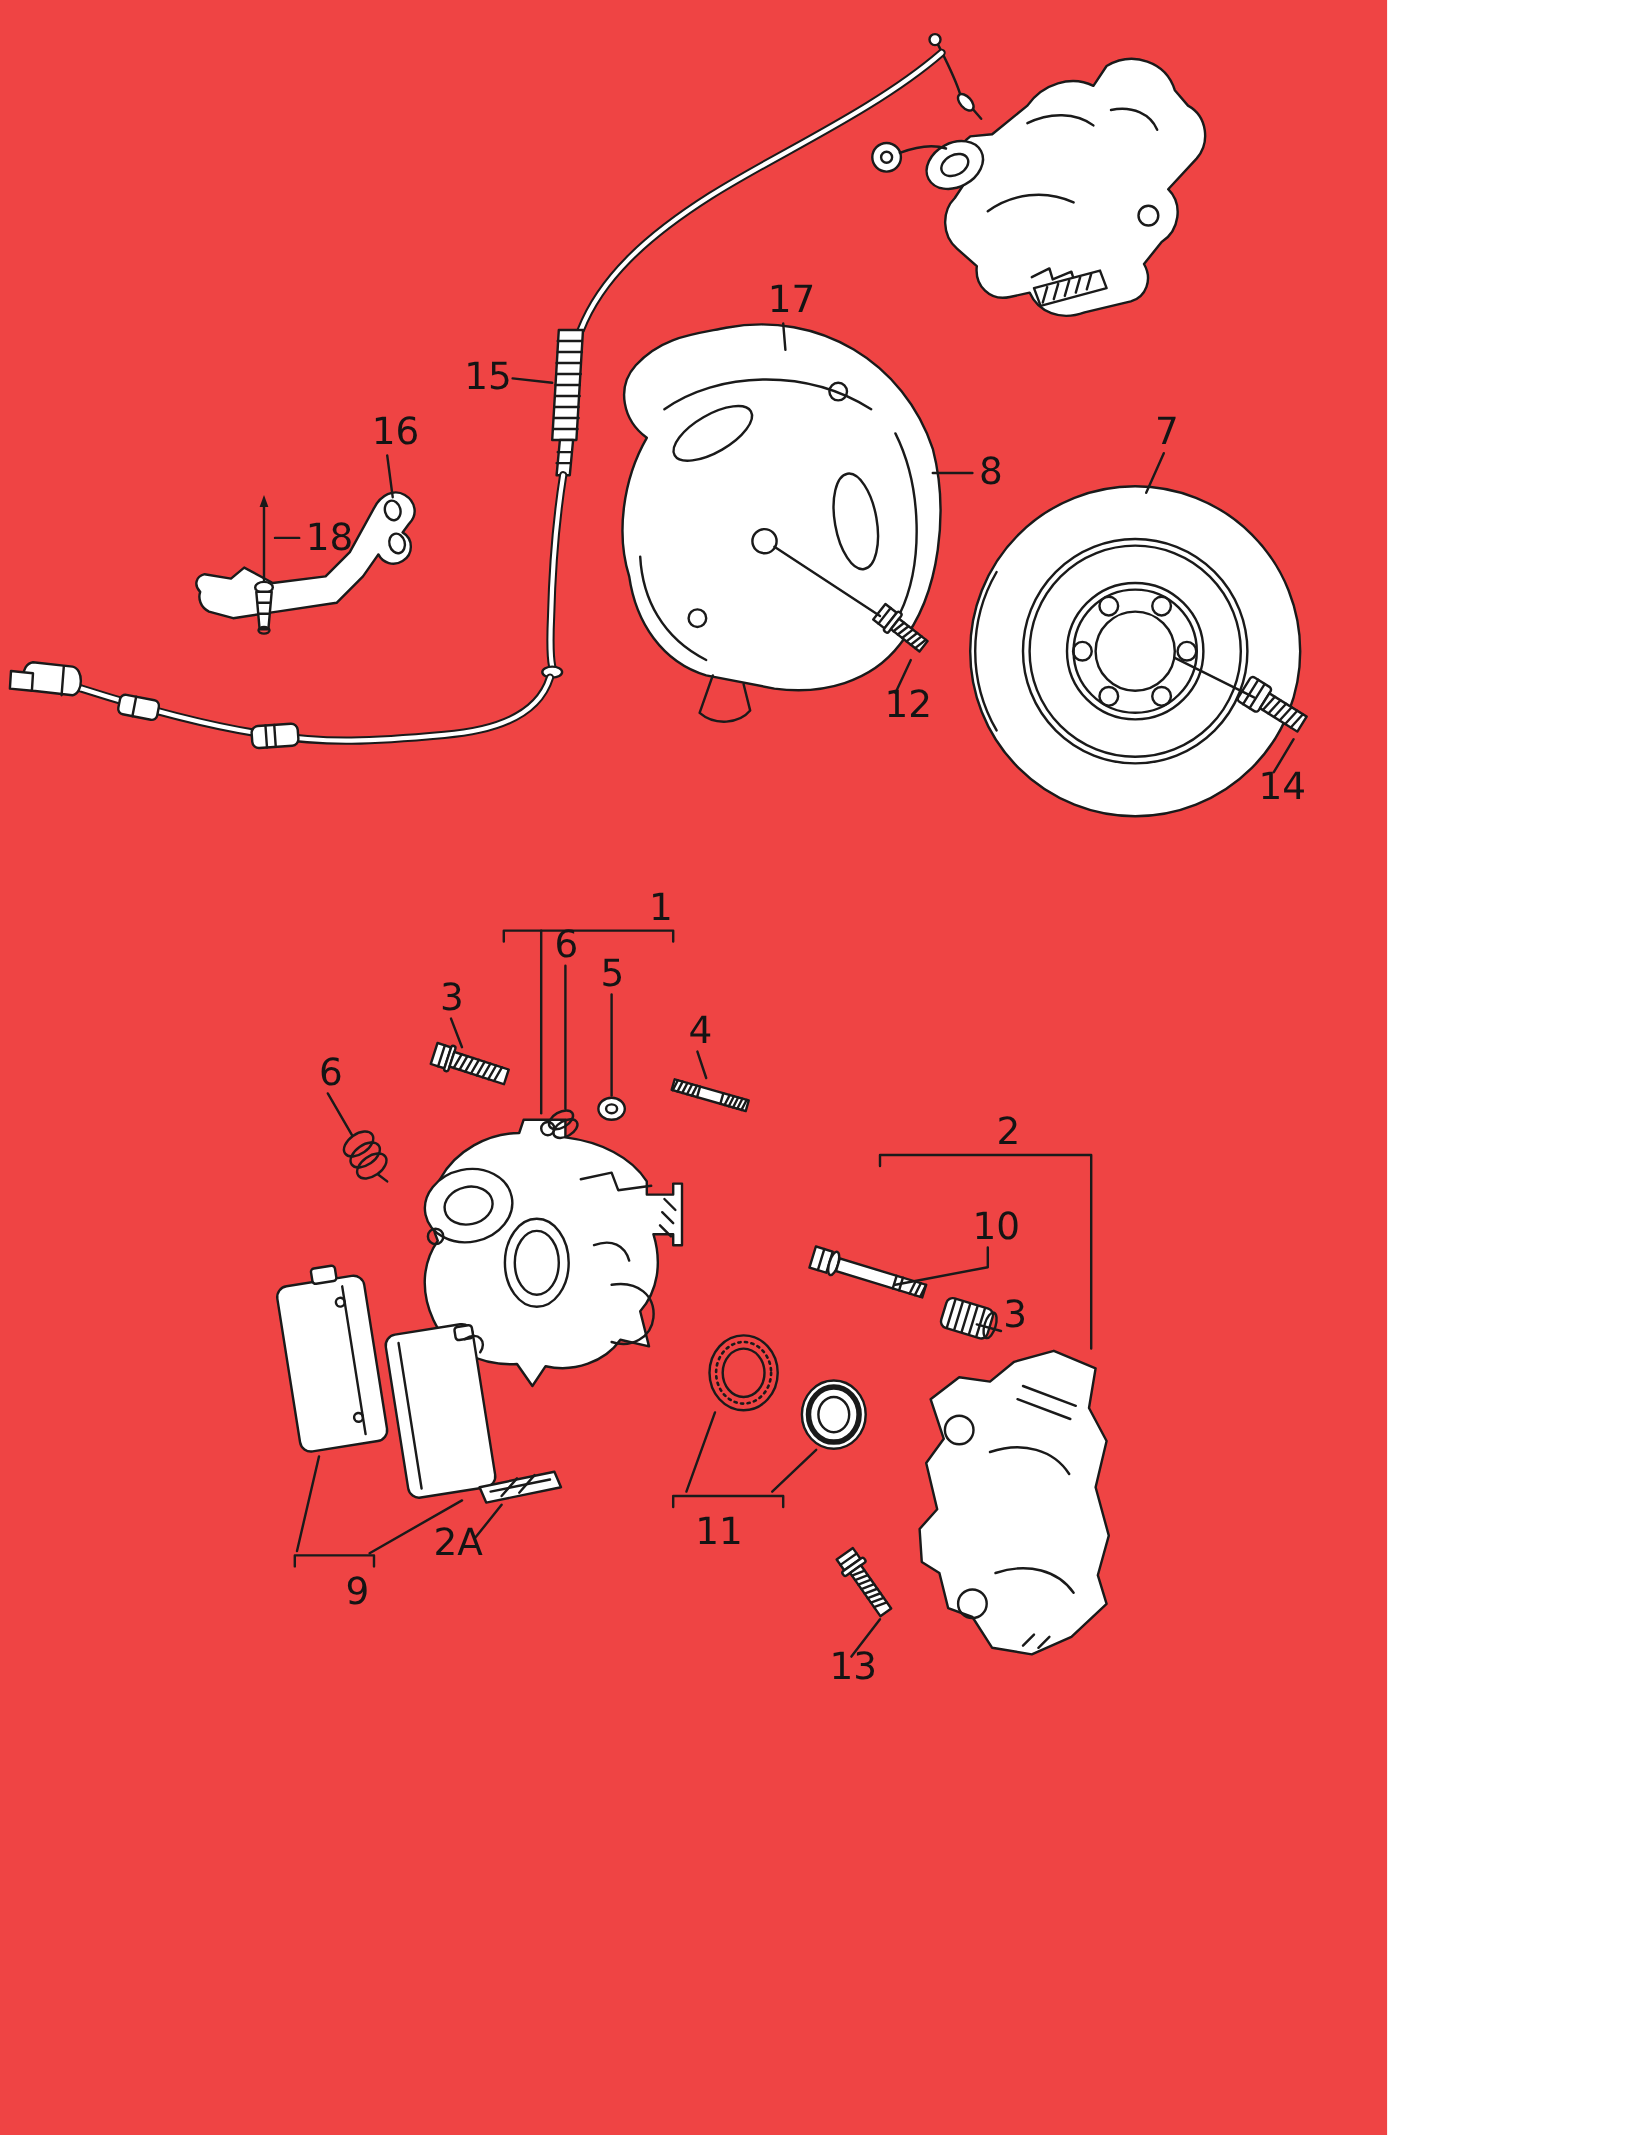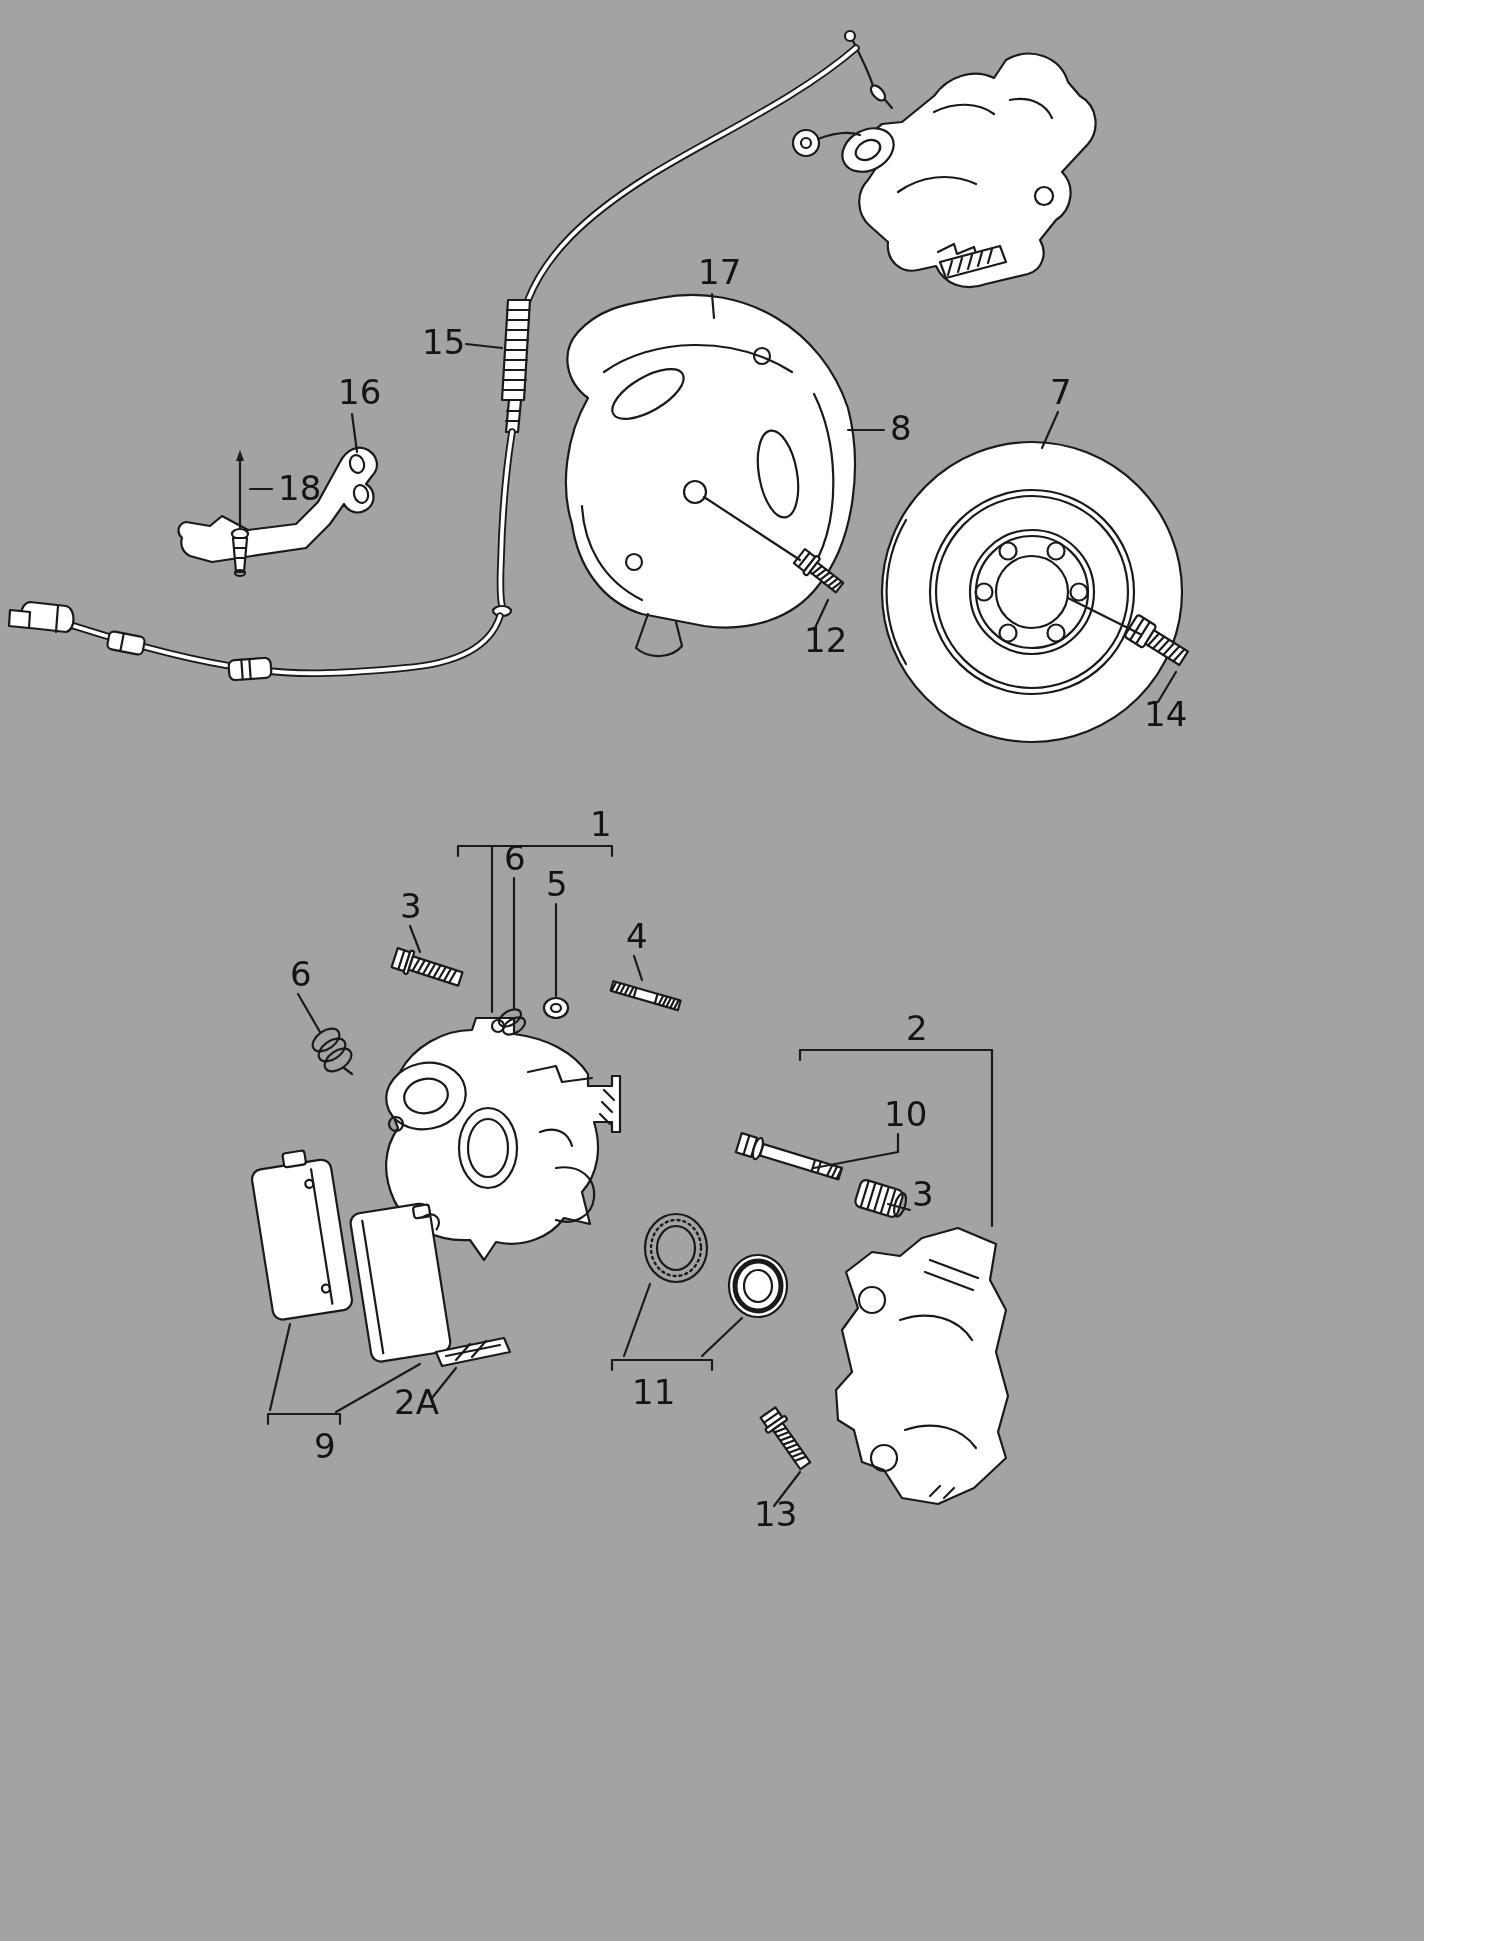--- a/index.html
+++ b/index.html
@@ -1,16 +1,16 @@
 <!DOCTYPE html>
 <html><head>
 <meta charset="utf-8">
 <style>
   html,body{margin:0;padding:0;background:#ffffff;}
-  .canvas{position:relative;width:1424px;height:1941px;background:#a3a3a3;overflow:hidden;}
+  .canvas{position:relative;width:1261px;height:1941px;background:#ef4444;overflow:hidden;}
   #diagram-svg{display:block;}
   #diagram-svg *{stroke:#1a1a1a;stroke-width:2.2;fill:none;stroke-linecap:round;stroke-linejoin:round;}
   #diagram-svg .fw{fill:#ffffff;}
   #diagram-svg .ink{fill:#1a1a1a;stroke:none;}
   #diagram-svg .thin{stroke-width:1.7;}
   #diagram-svg .tube-o{stroke-width:7.5;}
   #diagram-svg .tube-i{stroke:#ffffff;stroke-width:3.8;}
   #diagram-svg .stipple{stroke-dasharray:2 4;stroke-width:2.4;}
   #diagram-svg .band{stroke-width:5;}
   #diagram-svg text.lbl{fill:#141414;stroke:none;font:400 34px "DejaVu Sans",sans-serif;}

